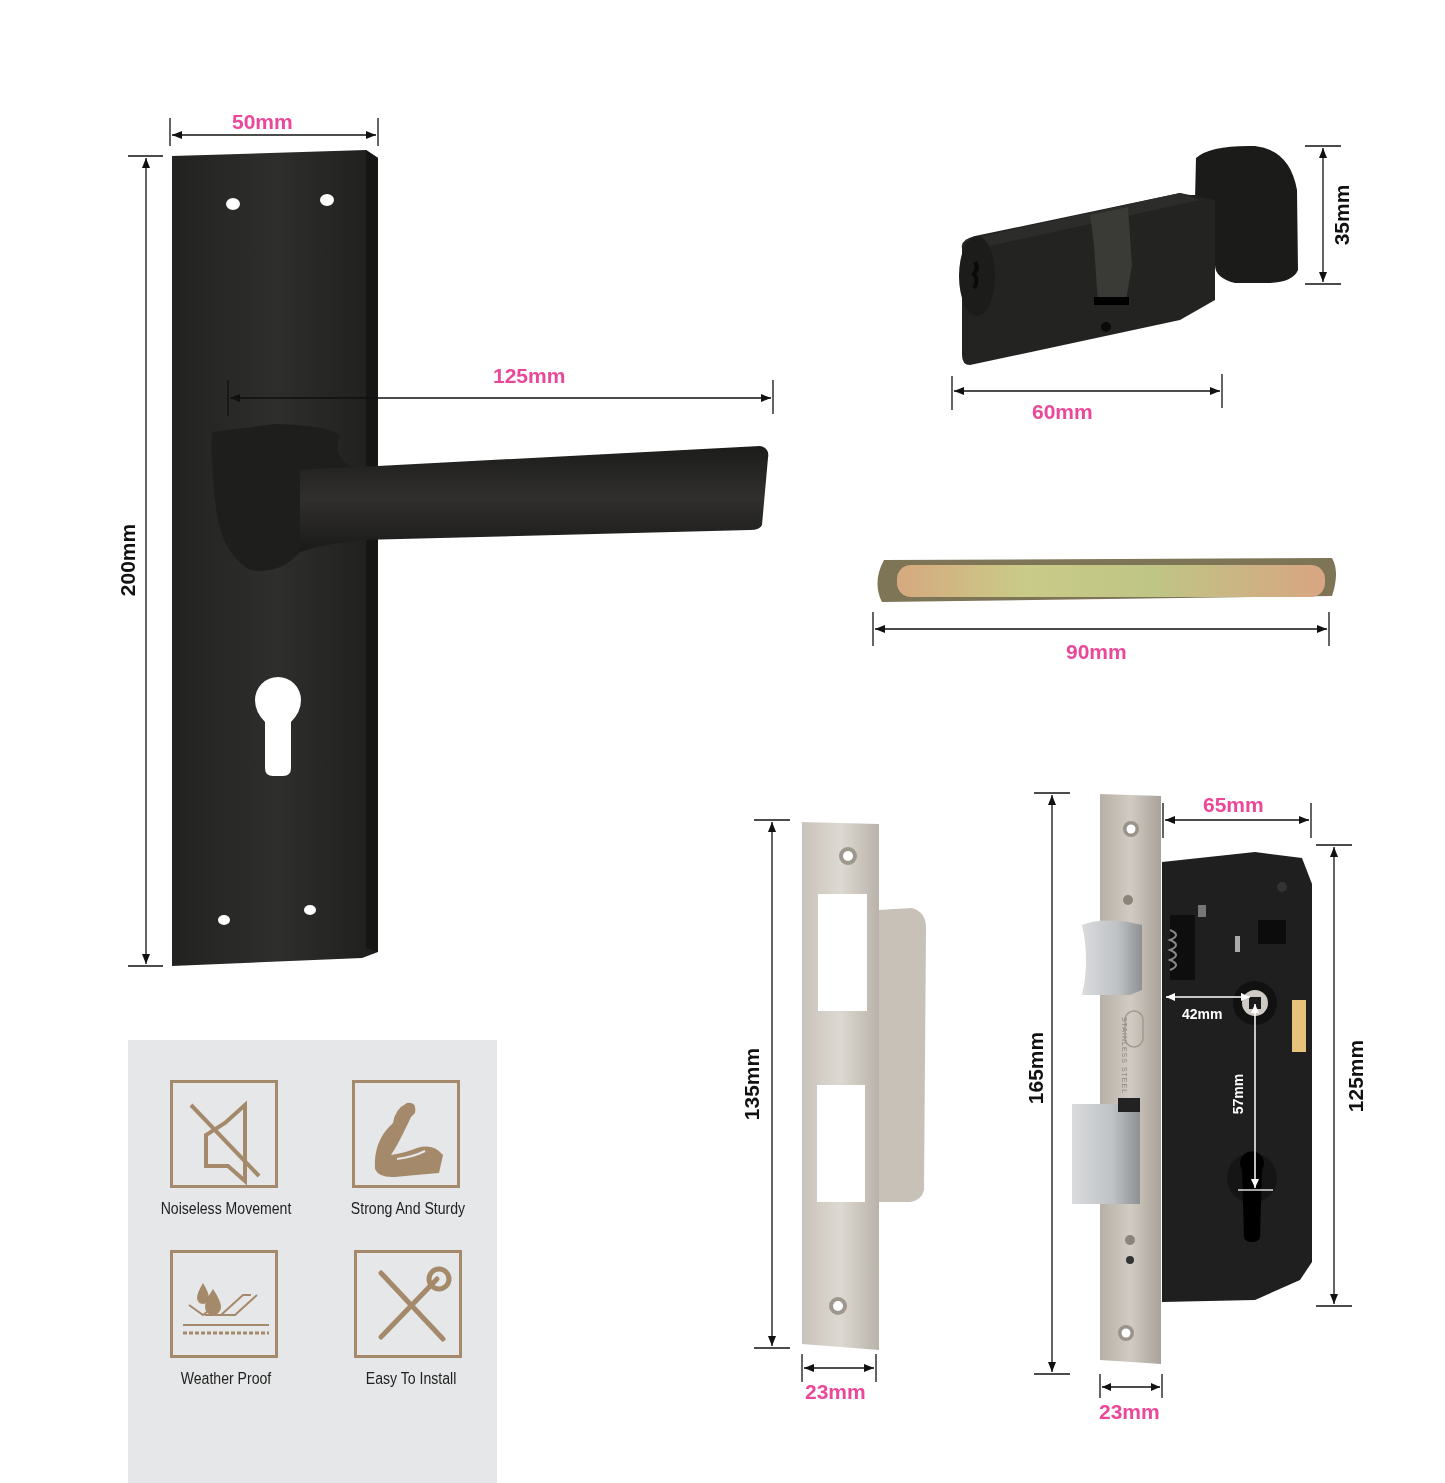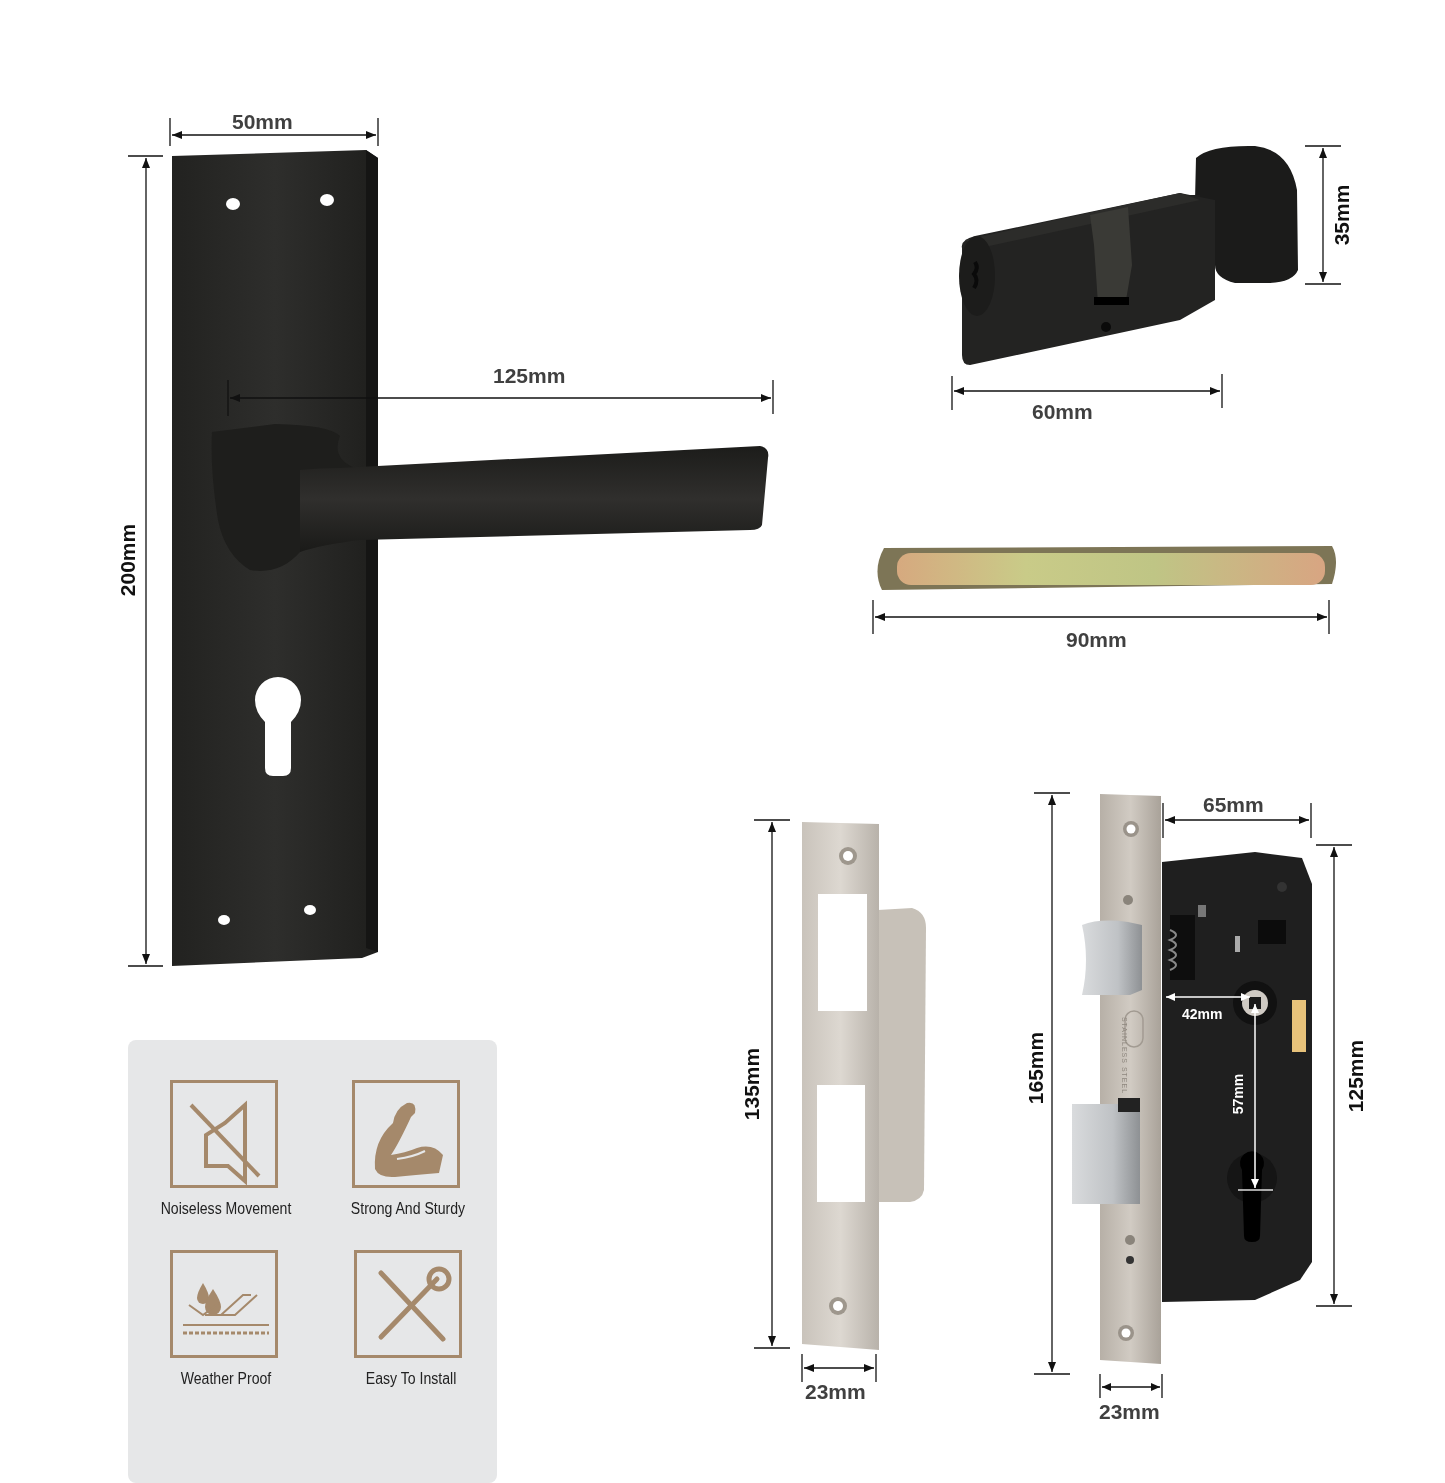--- a/index.html
+++ b/index.html
@@ -1,23 +1,23 @@
 <!DOCTYPE html>
 <html><head>
 <meta charset="utf-8">
 <style>
   html, body { margin:0; padding:0; background:#ffffff; }
   body { width:1445px; height:1483px; position:relative; overflow:hidden;
          font-family:"Liberation Sans", "DejaVu Sans", sans-serif; color:#111; }
   .abs { position:absolute; }
-  .dim { position:absolute; font-weight:bold; font-size:21px; color:#404040; white-space:nowrap; }
+  .dim { position:absolute; font-weight:bold; font-size:21px; color:#ec4899; white-space:nowrap; }
   .dim-v { position:absolute; font-weight:bold; font-size:21px; color:#111; white-space:nowrap;
            transform:rotate(-90deg); transform-origin:center center; }
   svg { position:absolute; left:0; top:0; overflow:visible; }
-  .panel { position:absolute; left:128px; top:1040px; width:369px; height:443px; background:#e6e7e8;border-radius:8px; }
+  .panel { position:absolute; left:128px; top:1040px; width:369px; height:443px; background:#e6e7e8; }
   .feat-box { position:absolute; width:108px; height:108px; border:3px solid #a5896b; box-sizing:border-box; }
   .feat-label { position:absolute; font-size:16px; color:#222; white-space:nowrap; text-align:center;
                 font-family:"Liberation Sans Narrow","Liberation Sans", sans-serif; transform:scaleX(0.88); transform-origin:center; }
   .inset-white { font-weight:bold; font-size:14px; color:#fff; position:absolute; white-space:nowrap; }
 </style>
 </head>
 <body>
 
 <div class="abs" style="left:0;top:0;width:800px;height:1000px;">
   <svg width="800" height="1000">
@@ -97,21 +97,21 @@
     <line x1="952" y1="376" x2="952" y2="410" stroke="#111" stroke-width="1.3"></line>
     <line x1="1222" y1="374" x2="1222" y2="408" stroke="#111" stroke-width="1.3"></line>
     <line x1="954" y1="391" x2="1220" y2="391" stroke="#111" stroke-width="1.3"></line>
     <polygon points="954,391 964,387 964,395" fill="#111"></polygon>
     <polygon points="1220,391 1210,387 1210,395" fill="#111"></polygon>
   </svg>
   <div class="dim-v" style="left:1302px;top:203px;width:80px;text-align:center;">35mm</div>
   <div class="dim" style="left:1032px;top:400px;">60mm</div>
 </div>
 
-<div class="abs" style="left:0;top:0;width:1445px;height:680px;">
+<div class="abs" style="left:0;top:12px;width:1445px;height:680px;">
   <svg width="1445" height="680">
     <defs>
       <linearGradient id="spG" x1="0" x2="1">
         <stop offset="0" stop-color="#d6a97f"></stop>
           <stop offset="0.3" stop-color="#c9cb88"></stop>
           <stop offset="0.6" stop-color="#bfc585"></stop>
           <stop offset="1" stop-color="#d8a582"></stop>
       </linearGradient>
     </defs>
     <path d="M884,548 L1332,546 Q1340,560 1332,584 L882,590 Q872,570 884,548 Z" fill="#7d7556"></path>

